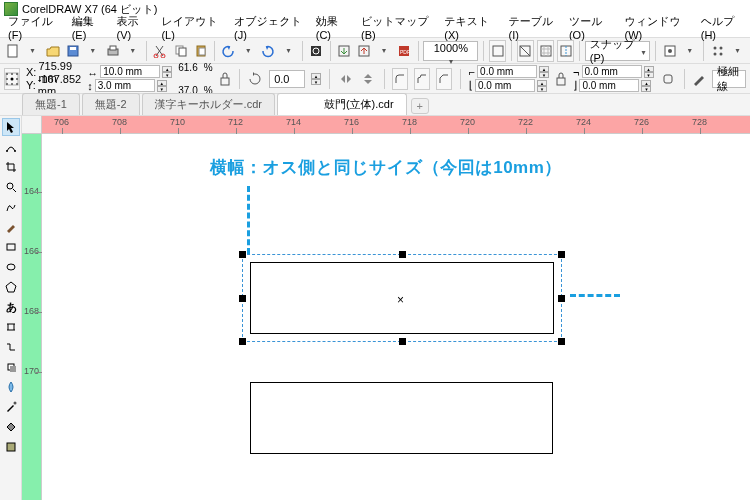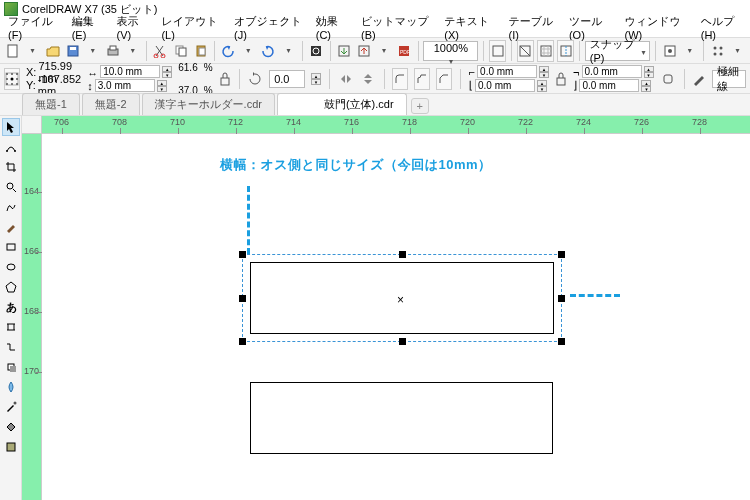--- a/index.html
+++ b/index.html
@@ -28,25 +28,25 @@
   .box-btn { width:22px; height:22px; border:1px solid #ccc; display:flex; align-items:center; justify-content:center; background:#f8f8f8; }
   .tabsrow { height:22px; background:#f4f4f4; border-bottom:1px solid #ddd; display:flex; align-items:flex-end; padding-left:22px; }
   .doc-tab { padding:3px 12px; border:1px solid #ccc; border-bottom:none; background:#ececec; margin-right:2px; border-radius:3px 3px 0 0; font-size:11px; color:#555;}
   .doc-tab.active { background:#fff; color:#000; font-weight:normal;padding-left:46px; }
   .plus-tab { width:18px; height:16px; display:flex; align-items:center; justify-content:center; color:#888; border:1px solid #ccc; background:#f0f0f0; border-radius:3px; margin-left:2px; margin-bottom:1px;}
   .main { display:flex; height:384px; position:relative; }
   .lefttools { width:22px; background:#f4f4f4; border-right:1px solid #ddd; display:flex; flex-direction:column; align-items:center; padding-top:2px; gap:2px;}
   .lt-btn { width:18px; height:18px; display:flex; align-items:center; justify-content:center; border:1px solid transparent; }
   .lt-btn.sel { background:#cde6f7; border-color:#9ac7e8; }
   .canvas-wrap { flex:1; position:relative; background:#fafafa; overflow:hidden;}
-  .ruler-h { position:absolute; top:0; left:20px; right:0; height:18px; background:#86efac; border-bottom:1px solid #ccc; }
+  .ruler-h { position:absolute; top:0; left:20px; right:0; height:18px; background:#fca5a5; border-bottom:1px solid #ccc; }
   .ruler-v { position:absolute; top:18px; left:0; width:20px; bottom:0; background:#86efac; border-right:1px solid #ccc; }
   .ruler-corner { position:absolute; top:0; left:0; width:20px; height:18px; background:#f4f4f4; border-right:1px solid #ccc; border-bottom:1px solid #ccc; }
   .page { position:absolute; top:18px; left:20px; right:0; bottom:0; background:#fff; }
-  .anno-top { position:absolute; top:22px; left:178px; color:#1a9fe0; font-size:13px; font-weight:600; letter-spacing:0.5px; }
+  .anno-top { position:absolute; top:22px; left:168px; color:#1a9fe0; font-size:17px; font-weight:600; letter-spacing:0.5px; }
   .dash-v { position:absolute; top:52px; left:205px; width:0; height:68px; border-left:3px dashed #1a9fe0; }
   .selbox { position:absolute; top:120px; left:200px; width:320px; height:88px; }
   .selbox .rect { position:absolute; inset:8px; border:1.5px solid #000; background:#fff; }
   .selbox .marquee { position:absolute; inset:0px; border:1px dashed #3a94d6; }
   .handle { position:absolute; width:7px; height:7px; background:#000; }
   .h-tl{top:-3px;left:-3px}.h-tc{top:-3px;left:calc(50% - 3px)}.h-tr{top:-3px;right:-3px}
   .h-ml{top:calc(50% - 3px);left:-3px}.h-mr{top:calc(50% - 3px);right:-3px}
   .h-bl{bottom:-3px;left:-3px}.h-bc{bottom:-3px;left:calc(50% - 3px)}.h-br{bottom:-3px;right:-3px}
   .cx { position:absolute; top:calc(50% - 5px); left:calc(50% - 5px); font-size:12px; }
   .dash-h { position:absolute; top:160px; left:528px; width:50px; height:0; border-top:3px dashed #1a9fe0; }
@@ -57,21 +57,21 @@
   .rtick-v { position:absolute; left:2px; font-size:9px; color:#555; writing-mode:horizontal-tb;}
   .rline-v { position:absolute; left:14px; height:1px; width:6px; background:#888; }
   svg { display:block; }
   .tri-down::after{content:"▾"; font-size:8px; color:#555;}
 </style>
 </head>
 <body>
 
 <div class="titlebar">
   <div class="app-icon"></div>
-  <span class="title-text">CorelDRAW X7 (35 ビット)</span>
+  <span class="title-text">CorelDRAW X7 (64 ビット)</span>
 </div>
 
 <div class="menubar">
   <span class="m">ファイル(F)</span>
   <span class="m">編集(E)</span>
   <span class="m">表示(V)</span>
   <span class="m">レイアウト(L)</span>
   <span class="m">オブジェクト(J)</span>
   <span class="m">効果(C)</span>
   <span class="m">ビットマップ(B)</span>

